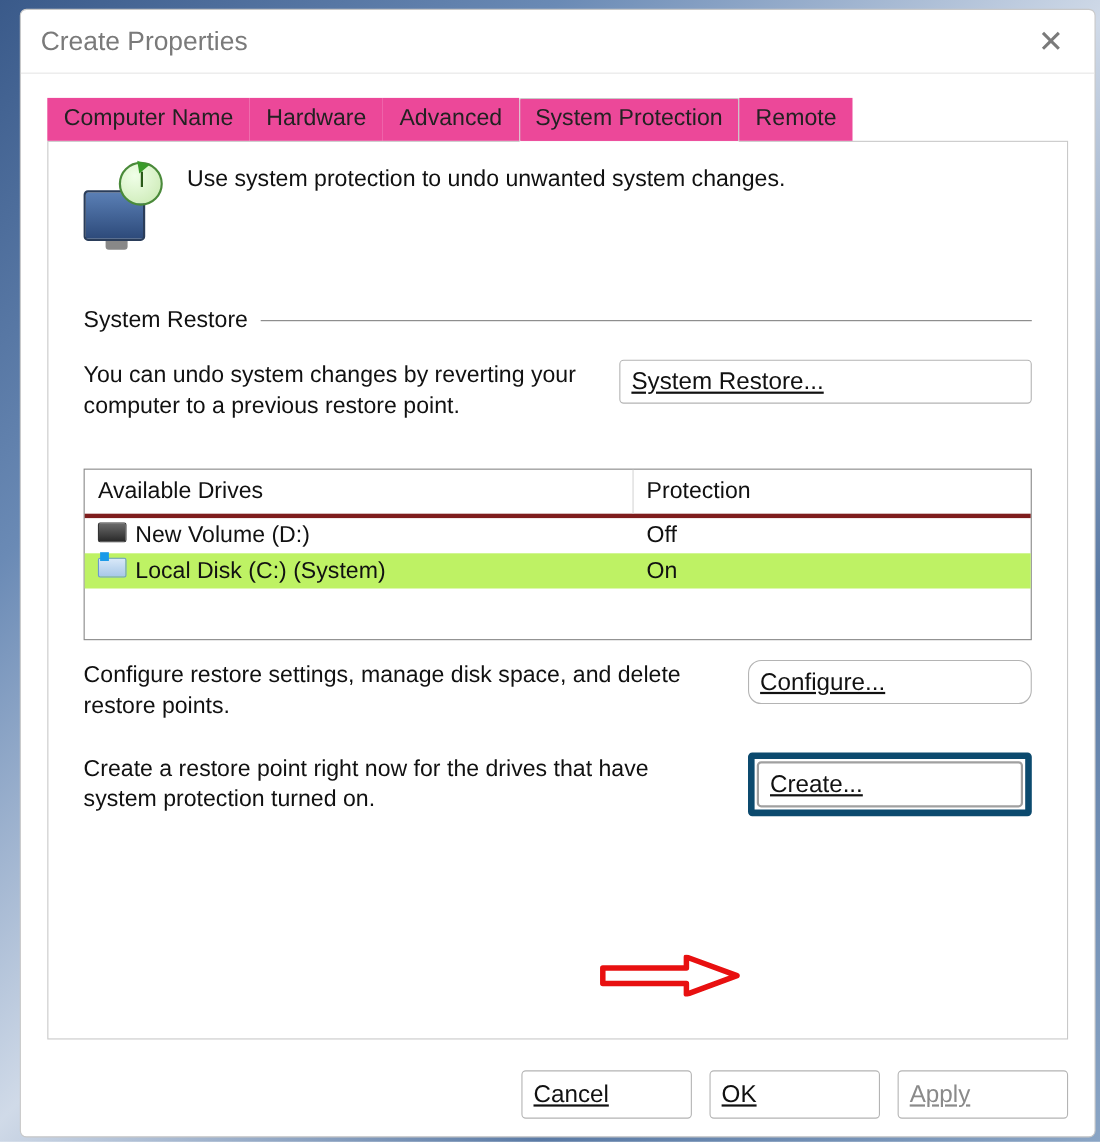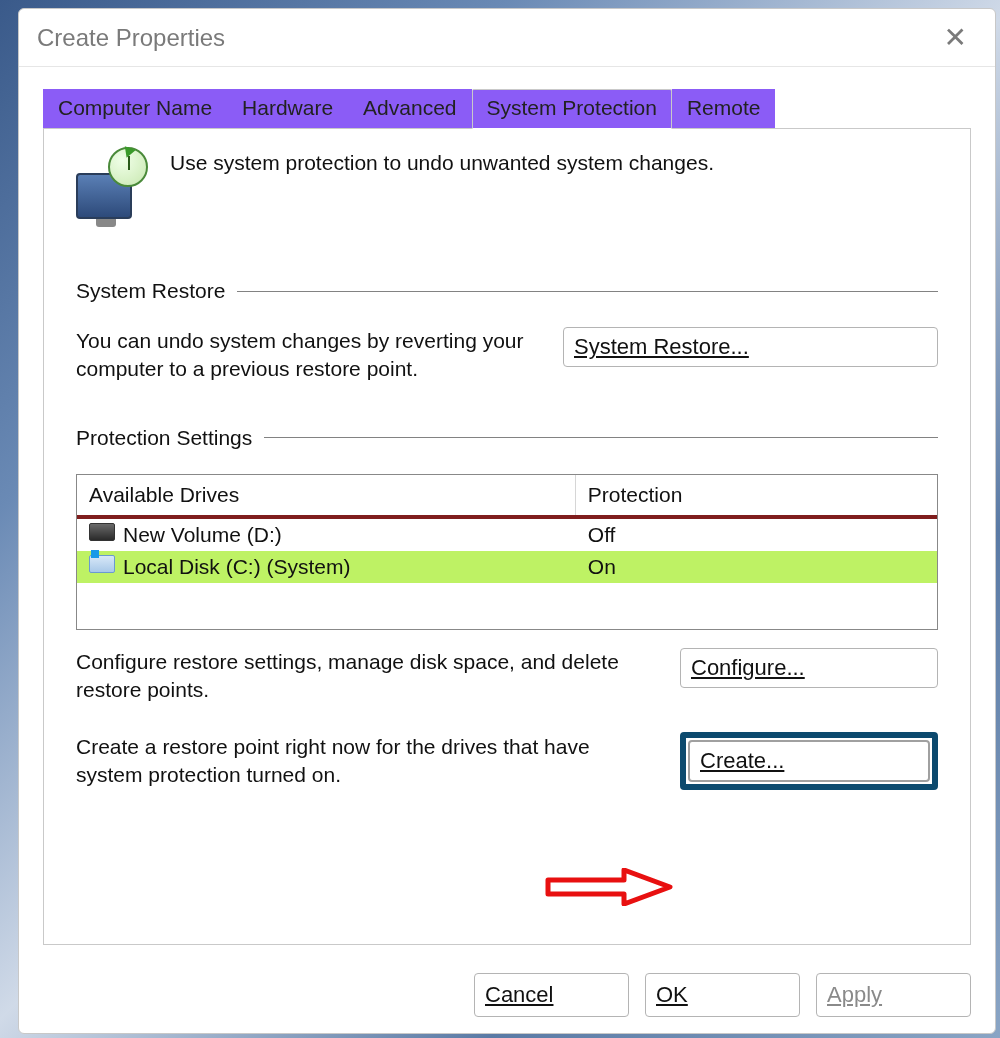--- a/index.html
+++ b/index.html
@@ -54,21 +54,21 @@
     position: relative;
     z-index: 2;
   }
   .tab {
     padding: 6px 14px 8px 14px;
     font-size: 21px;
     color: #222;
     cursor: pointer;
     border: 1px solid transparent;
     border-bottom: none;
-    background: #8b5cf6;
+    background: #ec4899;
   }
   .tab.active {
     border-color: #c9c9c9;
     border-bottom: 1px solid #fff;
     margin-bottom: -1px;
     border-radius: 2px 2px 0 0;
   }
   .tab-panel {
     border: 1px solid #c9c9c9;
     flex: 1;
@@ -299,24 +299,20 @@
           <span class="label">System Restore</span>
           <span class="rule"></span>
         </div>
         <div class="row-2col">
           <div class="desc">You can undo system changes by reverting your computer to a previous restore point.</div>
           <button class="winbtn wide">System Restore...</button>
         </div>
       </div>
 
       <div class="section">
-        <div class="section-header">
-          <span class="label">Protection Settings</span>
-          <span class="rule"></span>
-        </div>
 
         <div class="drives-table">
           <div class="drives-header">
             <div class="col col-drive">Available Drives</div>
             <div class="col col-prot">Protection</div>
           </div>
           <div class="drives-body">
             <div class="drv-row">
               <div class="cell col-drive">
                 <span class="drive-icon dark"></span>
@@ -330,21 +326,21 @@
                 <span>Local Disk (C:) (System)</span>
               </div>
               <div class="cell col-prot">On</div>
             </div>
             <div class="spacer"></div>
           </div>
         </div>
 
         <div class="row-2col" style="margin-bottom:28px;">
           <div class="desc">Configure restore settings, manage disk space, and delete restore points.</div>
-          <button class="winbtn" style="min-width:258px;">Configure...</button>
+          <button class="winbtn" style="min-width:258px;border-radius:12px;">Configure...</button>
         </div>
 
         <div class="row-2col" style="align-items:center;">
           <div class="desc">Create a restore point right now for the drives that have system protection turned on.</div>
           <span class="create-highlight">
             <button class="winbtn">Create...</button>
           </span>
         </div>
 
         <svg class="red-arrow" viewBox="0 0 130 38">

